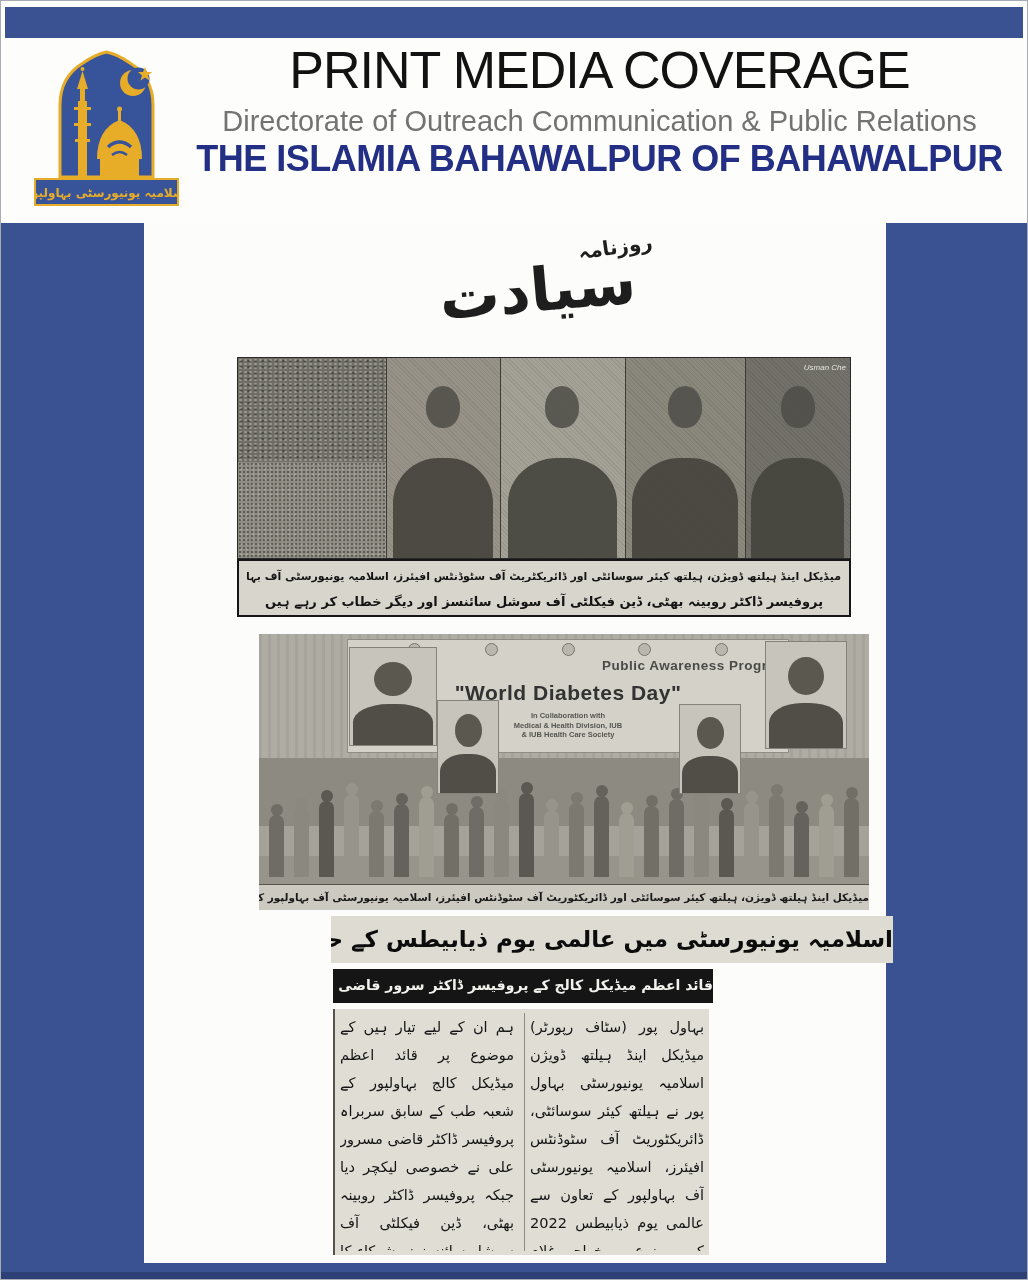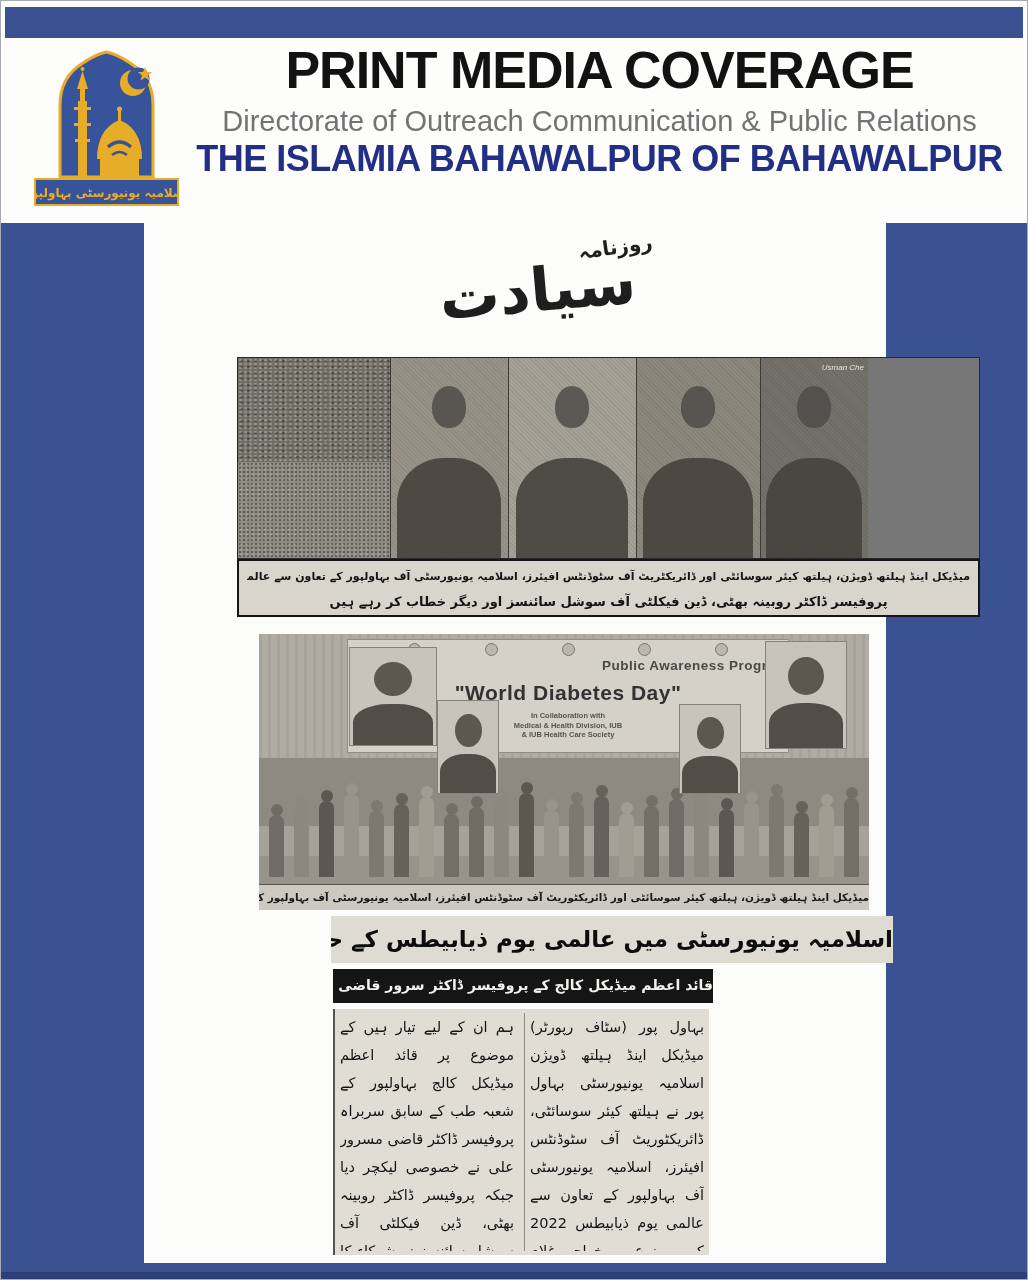--- a/index.html
+++ b/index.html
@@ -4,39 +4,39 @@
 <style>
   html,body{margin:0;padding:0;background:#e8e8e8;}
   .page{position:relative;width:1028px;height:1280px;background:#FDFDFC;border:1px solid #A7ABB3;
         box-sizing:border-box;overflow:hidden;font-family:"Liberation Sans",sans-serif;}
 
   
   .top-band{position:absolute;left:4px;right:4px;top:6px;height:31px;background:#3A5291;}
   .header{position:absolute;left:0;top:38px;width:100%;height:184px;}
   .logo{position:absolute;left:33px;top:4px;width:145px;height:164px;}
   .htext{position:absolute;left:185px;right:14px;top:2px;text-align:center;}
-  .h-title{font-size:52px;font-weight:bold;color:#121212;line-height:58px;letter-spacing:-1px;}
+  .h-title{font-size:52px;font-weight:normal;color:#121212;line-height:58px;letter-spacing:-1px;}
   .h-date{font-size:33px;color:#1a1a1a;line-height:38px;margin-top:1px;letter-spacing:0.5px;}
   .h-dir{font-size:29px;color:#737373;line-height:34px;margin-top:5px;}
   .h-univ{font-size:36px;font-weight:bold;color:#232E85;line-height:40px;margin-top:1px;letter-spacing:-0.5px;}
 
   
   .field{position:absolute;left:0;top:222px;width:100%;height:1058px;background:#3A5291;}
   .bottom-strip{position:absolute;left:0;bottom:0;width:100%;height:7px;background:#2C4076;}
   .panel{position:absolute;left:143px;top:0;width:742px;height:1040px;background:#FCFCFA;}
 
   .urdu{direction:rtl;font-family:"DejaVu Sans",sans-serif;}
 
   
   .masthead{position:absolute;left:295px;top:12px;width:220px;height:104px;color:#1e1e1e;}
   .roznama{position:absolute;right:6px;top:0;font-size:20px;font-weight:bold;transform:rotate(-8deg);}
   .siyadat{position:absolute;left:0;top:16px;font-size:60px;font-weight:bold;transform:rotate(-5deg);line-height:78px;}
 
   
-  .clip1{position:absolute;left:93px;top:134px;width:743px;border-radius:11px;}
+  .clip1{position:absolute;left:93px;top:134px;width:614px;border-radius:11px;}
   .photostrip{display:flex;height:202px;border:1px solid #2a2a2a;background:#777;box-sizing:border-box;position:relative;}
   .ps-crowd{width:152px;display:flex;flex-direction:column;}
   .crowd-top{height:52%;background-color:#6F6D64;
      background-image:radial-gradient(rgba(255,255,255,.30) 1px,transparent 1.6px),
                       radial-gradient(rgba(0,0,0,.35) 1px,transparent 1.5px);
      background-size:5px 4px,7px 6px;}
   .crowd-bottom{flex:1;background-color:#8F8D83;
      background-image:radial-gradient(rgba(0,0,0,.35) 1px,transparent 1.5px),
                       radial-gradient(rgba(255,255,255,.25) 1px,transparent 1.4px);
      background-size:4px 4px,6px 5px;}

